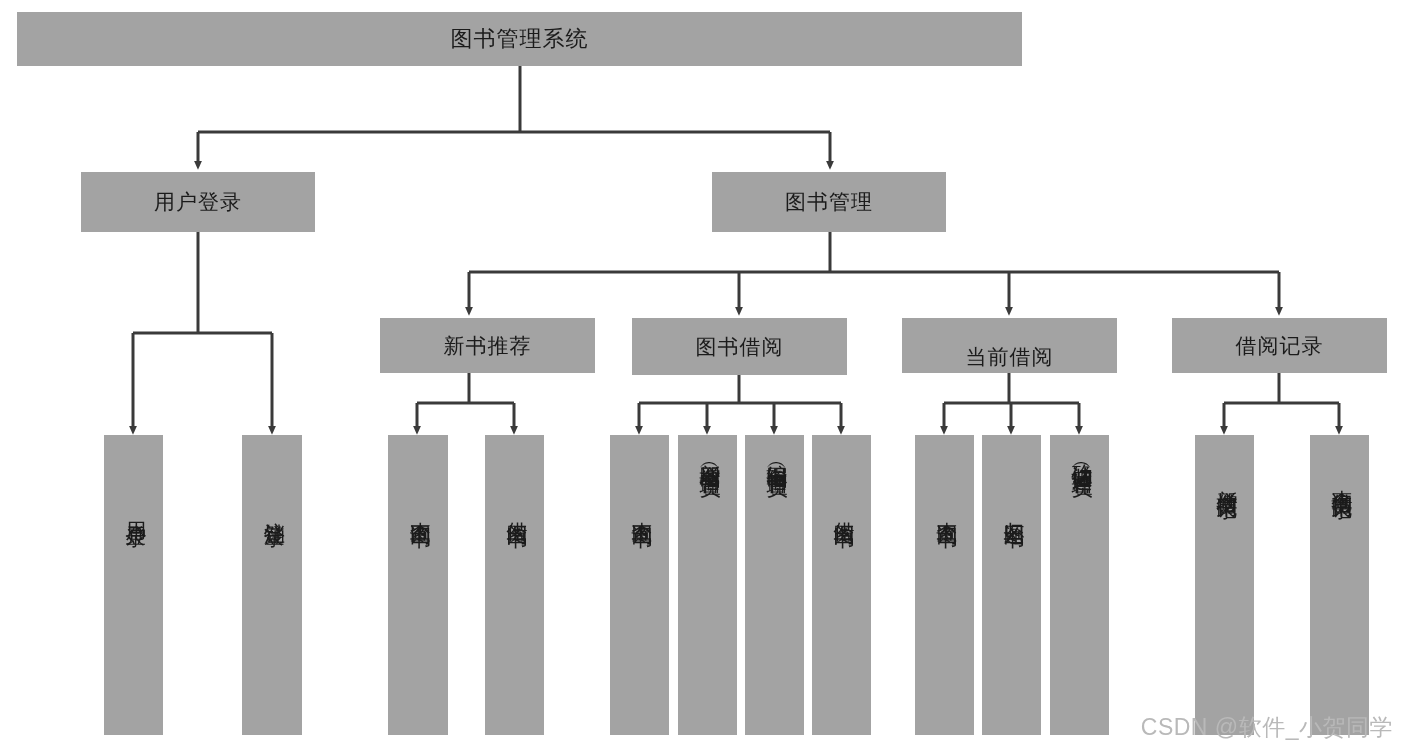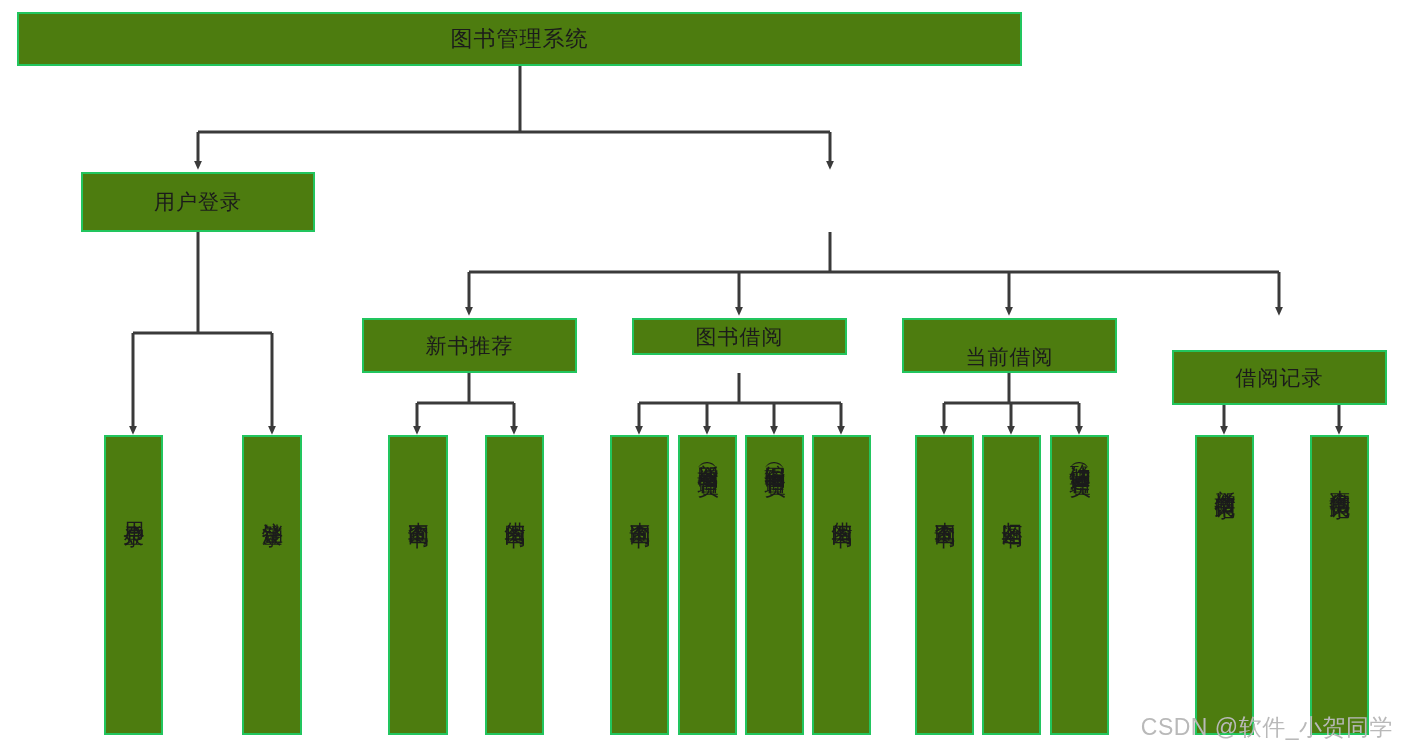--- a/index.html
+++ b/index.html
@@ -12,26 +12,27 @@
   }
   #canvas{position:relative;width:1405px;height:747px;}
 
   
   #wires{position:absolute;left:0;top:0;width:1405px;height:747px;}
 
   
   .node{
     position:absolute;
     box-sizing:border-box;
-    background:#4d7c0f;
-    border:2px solid #22c55e;
+    background:#a3a3a3;
+    border:2px solid #a3a3a3;
     display:flex;
     align-items:center;
     justify-content:center;
     color:#1b1b1b;
+    font-family:Liberation Mono, monospace;
   }
   .node.h{            
     font-size:21px;
     letter-spacing:1px;
   }
   .node.root{font-size:22px;}
   .node.v{            
     align-items:flex-start;
     justify-content:center;
     padding-top:8px;
@@ -115,31 +116,34 @@
     </g>
   </svg>
 
   <div class="node h root" style="left:17px;top:12px;width:1005px;height:54px;">
     <span>图书管理系统</span>
   </div>
 
   <div class="node h" style="left:81px;top:172px;width:234px;height:60px;">
     <span>用户登录</span>
   </div>
+  <div class="node h" style="left:712px;top:172px;width:234px;height:60px;">
+    <span>图书管理</span>
+  </div>
 
-  <div class="node h" style="left:362px;top:318px;width:215px;height:55px;">
+  <div class="node h" style="left:380px;top:318px;width:215px;height:55px;">
     <span>新书推荐</span>
   </div>
-  <div class="node h" style="left:632px;top:318px;width:215px;height:37px;">
+  <div class="node h" style="left:632px;top:318px;width:215px;height:57px;">
     <span>图书借阅</span>
   </div>
   <div class="node h" style="left:902px;top:318px;width:215px;height:55px;align-items:flex-end;">
     <span>当前借阅</span>
   </div>
-  <div class="node h" style="left:1172px;top:318px;width:215px;height:55px;margin-top:32px;">
+  <div class="node h" style="left:1172px;top:318px;width:215px;height:55px;">
     <span>借阅记录</span>
   </div>
 
   <div class="node v leaf-short" style="left:104px;top:435px;width:59px;height:300px;">
     <span class="vtext">用户登录</span>
   </div>
   <div class="node v leaf-short" style="left:242px;top:435px;width:60px;height:300px;">
     <span class="vtext">注销登录</span>
   </div>
 

